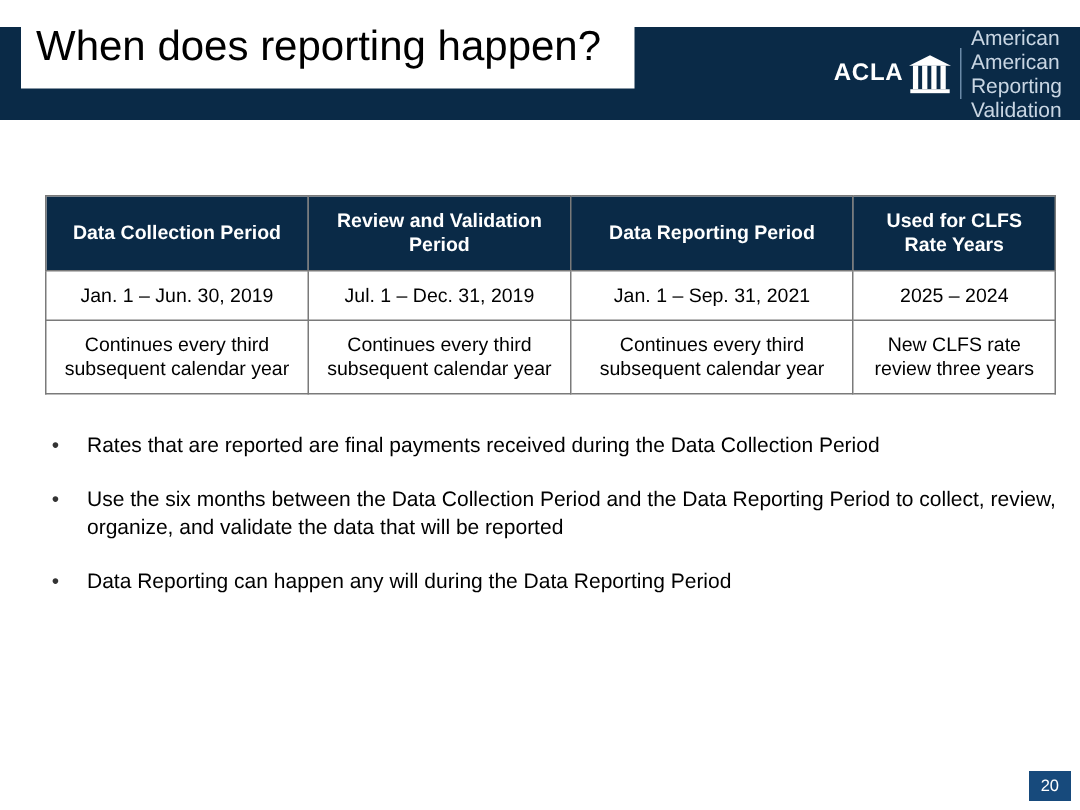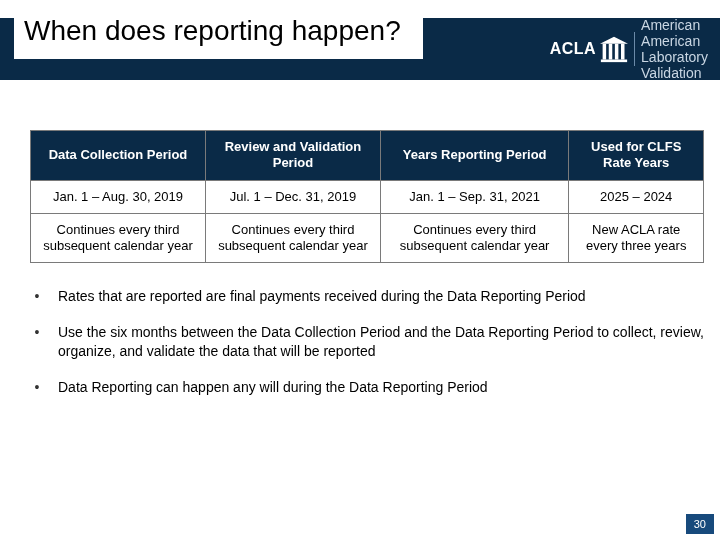--- a/index.html
+++ b/index.html
@@ -149,70 +149,70 @@
           <rect x="17" y="10" width="4" height="18" fill="#fff"></rect>
           <rect x="24" y="10" width="4" height="18" fill="#fff"></rect>
           <polygon points="0,10 16,2 32,10" fill="#fff"></polygon>
         </svg>
       </span>
     </span>
     <div class="logo-sep"></div>
     <div class="logo-text">
       <div>American</div>
       <div>American</div>
-      <div>Laboratory</div>
+      <div>Reporting</div>
       <div>Validation</div>
     </div>
   </div>
 
   <div class="content">
 
     <table class="report-table">
       <colgroup>
         <col class="c1">
           <col class="c2">
           <col class="c3">
           <col class="c4">
       </colgroup>
       <thead>
         <tr>
           <th>Data Collection Period</th>
           <th>Review and Validation Period</th>
-          <th>Years Reporting Period</th>
+          <th>Data Reporting Period</th>
           <th>Used for CLFS Rate Years</th>
         </tr>
       </thead>
       <tbody>
         <tr>
-          <td>Jan. 1 – Aug. 30, 2019</td>
+          <td>Jan. 1 – Jun. 30, 2019</td>
           <td>Jul. 1 – Dec. 31, 2019</td>
           <td>Jan. 1 – Sep. 31, 2021</td>
           <td>2025 – 2024</td>
         </tr>
         <tr>
           <td>Continues every third subsequent calendar year</td>
           <td>Continues every third subsequent calendar year</td>
           <td>Continues every third subsequent calendar year</td>
-          <td>New ACLA rate every three years</td>
+          <td>New CLFS rate review three years</td>
         </tr>
       </tbody>
     </table>
 
     <div class="bullets">
       <div class="item">
         <div class="dot">•</div>
-        <div class="txt">Rates that are reported are final payments received during the Data Reporting Period</div>
+        <div class="txt">Rates that are reported are final payments received during the Data Collection Period</div>
       </div>
       <div class="item">
         <div class="dot">•</div>
         <div class="txt">Use the six months between the Data Collection Period and the Data Reporting Period to collect, review, organize, and validate the data that will be reported</div>
       </div>
       <div class="item">
         <div class="dot">•</div>
         <div class="txt">Data Reporting can happen any will during the Data Reporting Period</div>
       </div>
     </div>
 
   </div>
 
-  <div class="pagenum">30</div>
+  <div class="pagenum">20</div>
 
 </div>
 
 </body></html>

